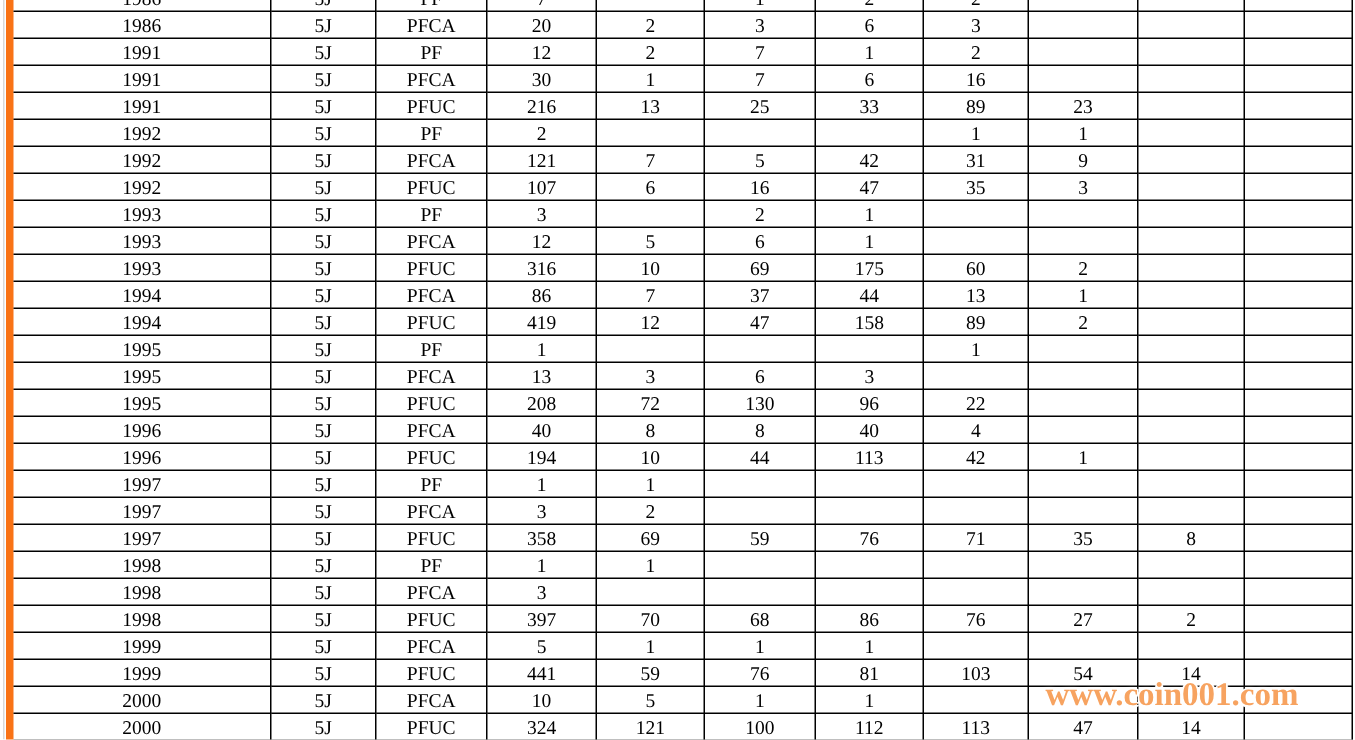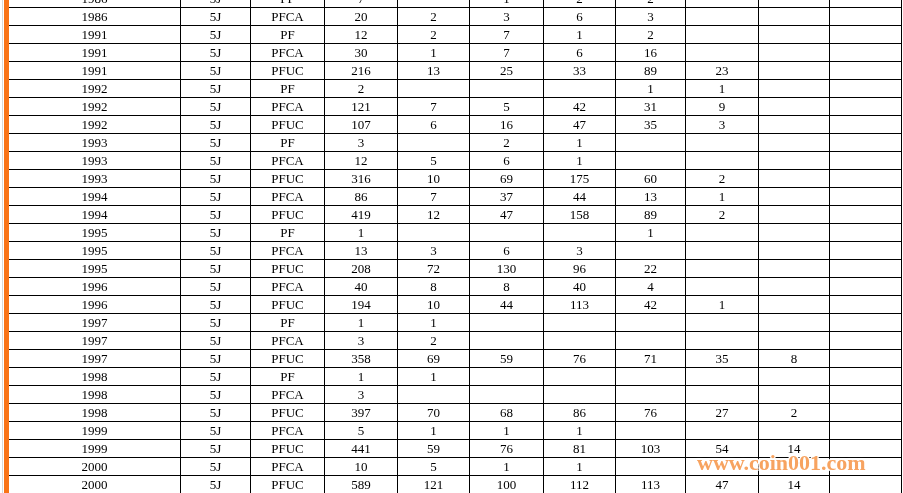--- a/index.html
+++ b/index.html
@@ -436,21 +436,21 @@
           <td>1</td>
           <td></td>
           <td></td>
           <td></td>
           <td></td>
         </tr>
         <tr>
           <td>2000</td>
           <td>5J</td>
           <td>PFUC</td>
-          <td>589</td>
+          <td>324</td>
           <td>121</td>
           <td>100</td>
           <td>112</td>
           <td>113</td>
           <td>47</td>
           <td>14</td>
           <td></td>
         </tr>
       </tbody>
   </table>

